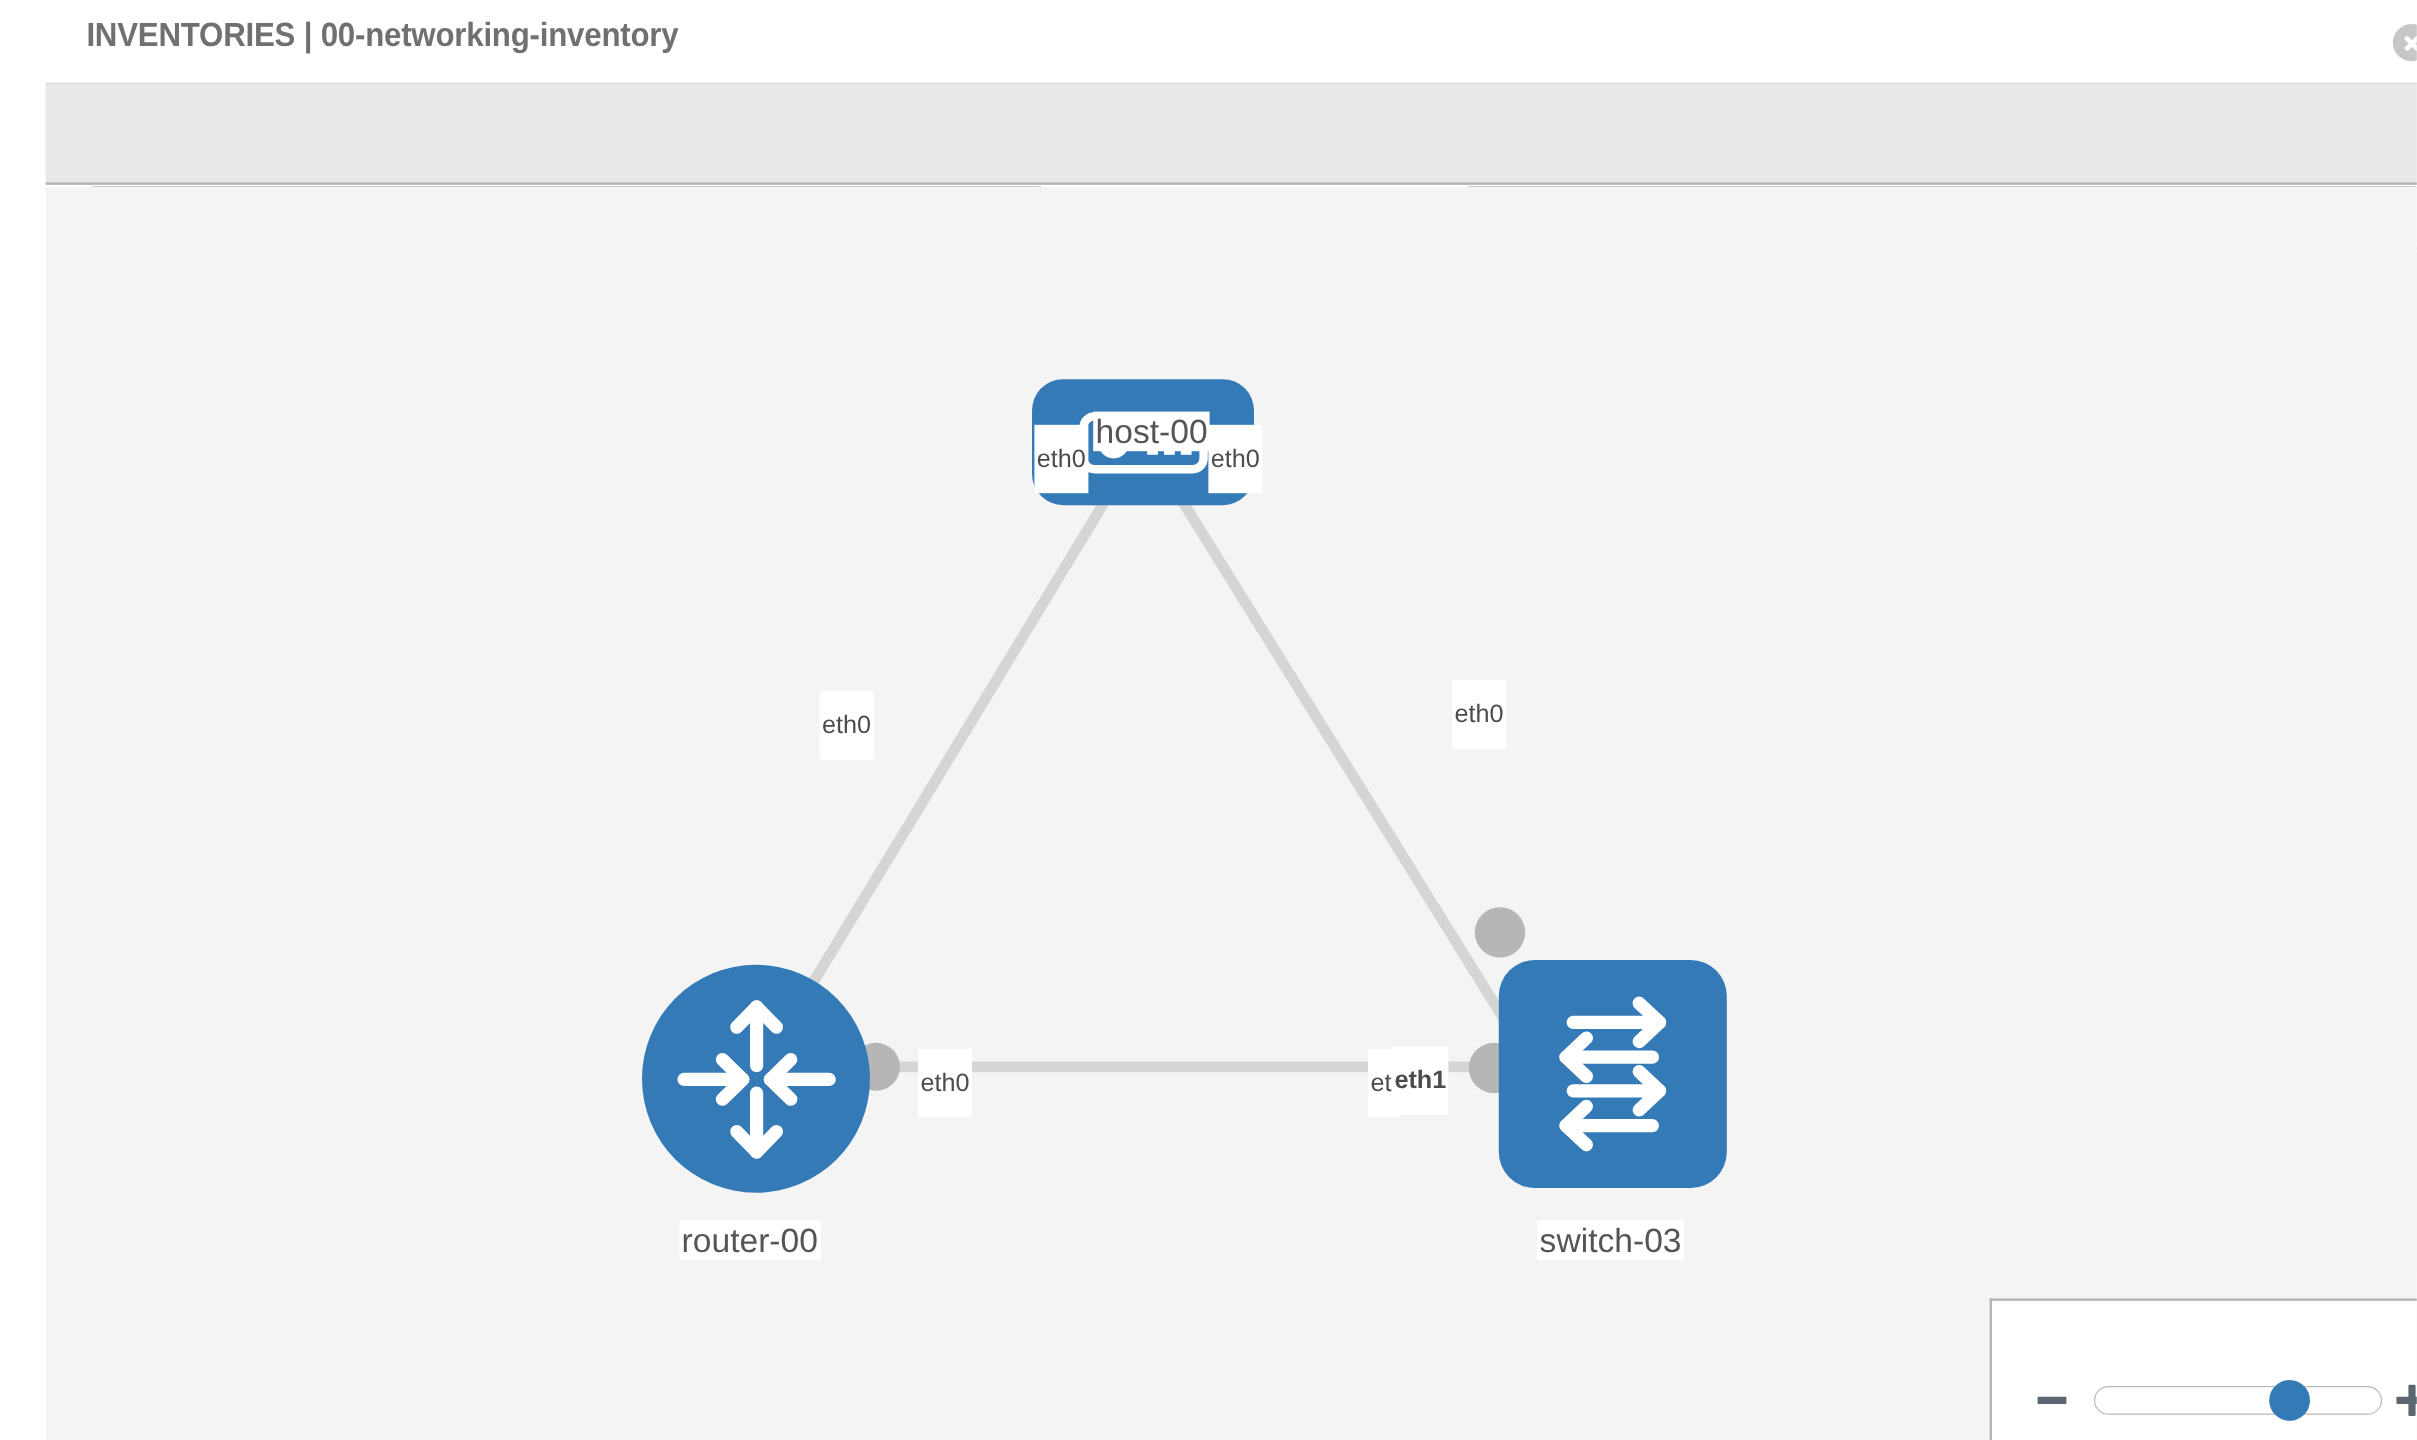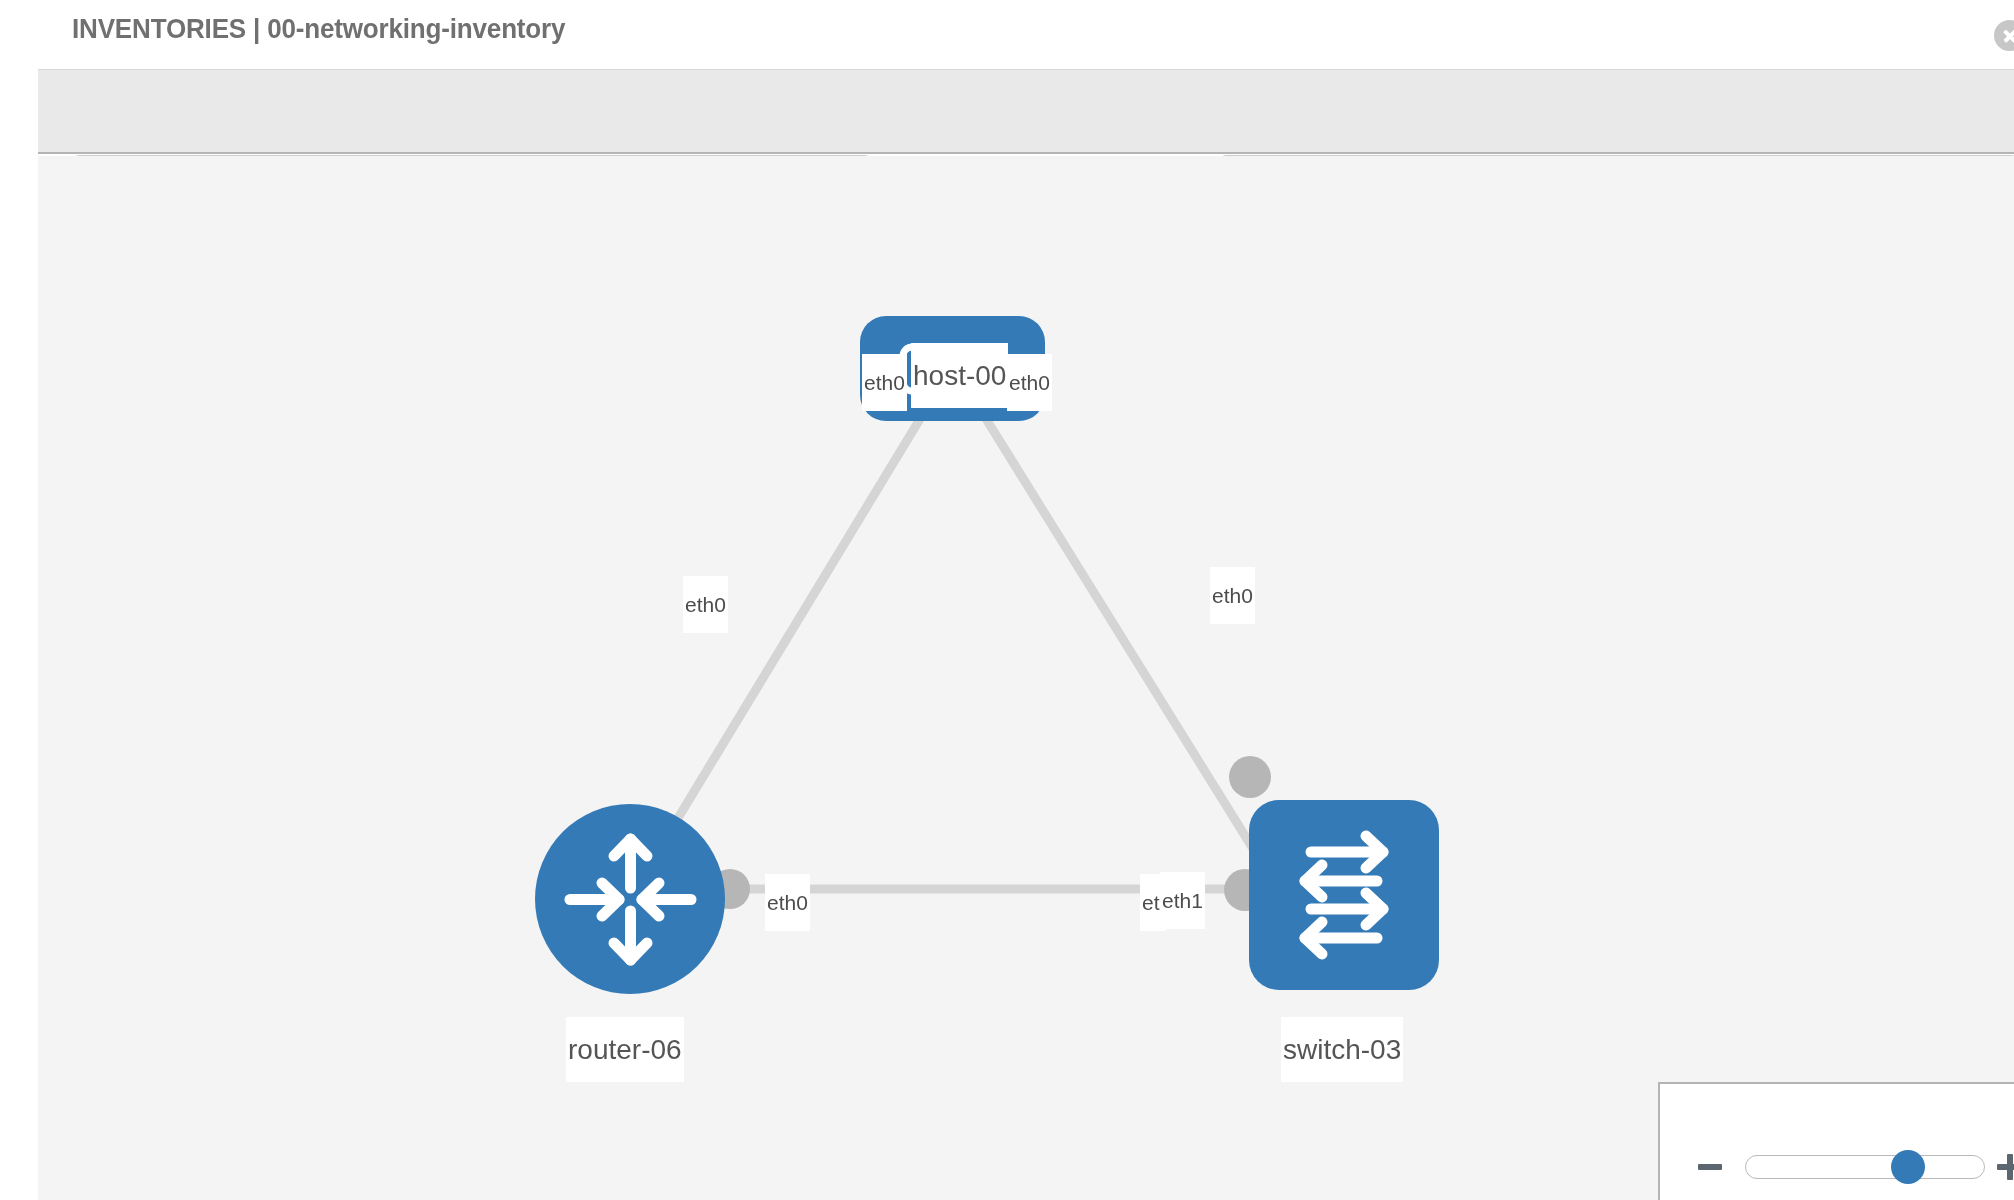--- a/index.html
+++ b/index.html
@@ -150,21 +150,21 @@
   }
 
   .node-label {
     position: absolute;
     background: #ffffff;
     color: #555555;
     font-family: "Liberation Sans", sans-serif;
     font-size: 28px;
     line-height: 33px;
     white-space: nowrap;
-    padding: 16px 2px;
+    padding: 0 2px;
   }
   .iface-label {
     position: absolute;
     background: #ffffff;
     color: #4c4c4c;
     font-family: "Liberation Sans", sans-serif;
     font-size: 21px;
     line-height: 25px;
     white-space: nowrap;
     padding: 16px 2px;
@@ -325,30 +325,30 @@
           <line x1="32" y1="79" x2="104" y2="79"></line>
           <polyline points="87,63 104,79 87,95"></polyline>
 
           <line x1="98" y1="108" x2="26" y2="108"></line>
           <polyline points="43,92 26,108 43,124"></polyline>
         </g>
       </svg>
     </div>
 
     <div class="node-label" style="left:873px; top:187px;">host-00</div>
-    <div class="node-label" style="left:528px; top:861px;">router-06</div>
+    <div class="node-label" style="left:528px; top:861px;">router-00</div>
     <div class="node-label" style="left:1243px; top:861px;">switch-03</div>
 
     <div class="iface-label" style="left:824px; top:198px;">eth0</div>
     <div class="iface-label" style="left:969px; top:198px;">eth0</div>
     <div class="iface-label" style="left:645px; top:420px;">eth0</div>
     <div class="iface-label" style="left:1172px; top:411px;">eth0</div>
     <div class="iface-label" style="left:727px; top:718px;">eth0</div>
     <div class="iface-label" style="left:1102px; top:718px;">etl</div>
-    <div class="iface-label" style="left:1122px; top:716px;">eth1</div>
+    <div class="iface-label" style="left:1122px; top:716px;font-weight:bold;">eth1</div>
 
   </div>
 
   <div class="zoom-panel">
     <div class="zoom-minus"></div>
     <div class="zoom-track">
       <div class="zoom-thumb" id="zoom-thumb" style="left: 68%;"></div>
     </div>
     <div class="zoom-plus"></div>
   </div>

